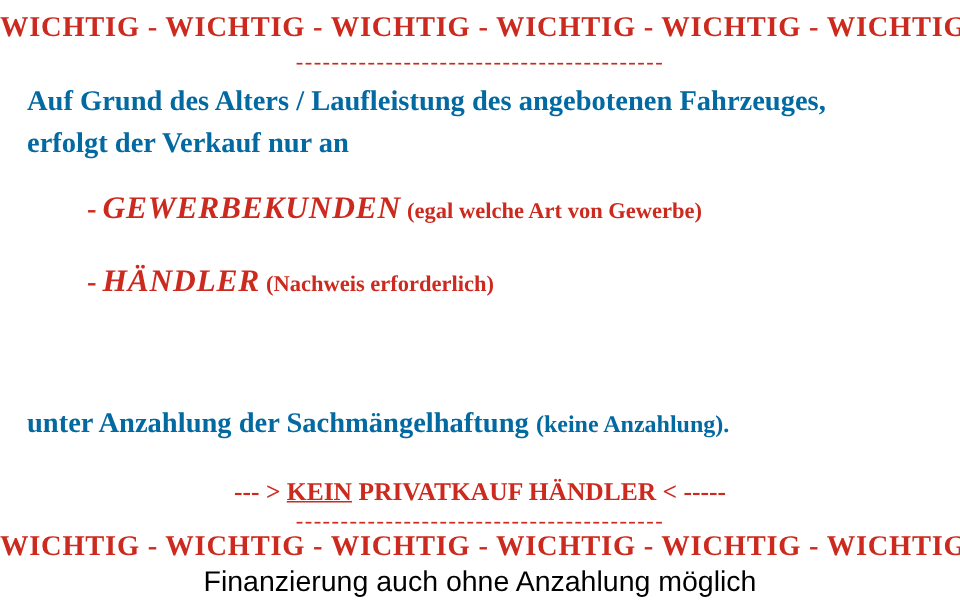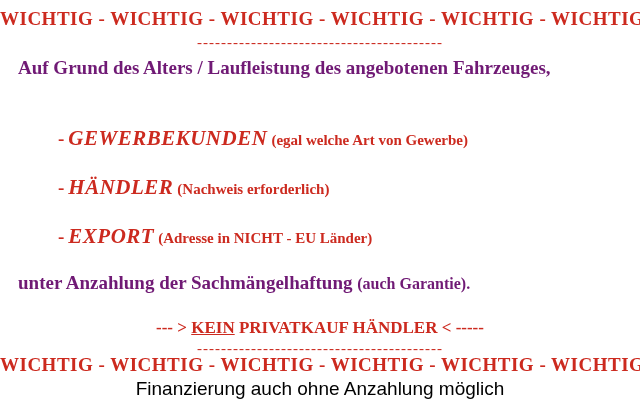--- a/index.html
+++ b/index.html
@@ -40,21 +40,21 @@
     font-size: 15px;
     color: #cc2a1f;
     font-family: "Liberation Serif", serif;
     letter-spacing: 1px;
     white-space: nowrap;
   }
   .dashes-top { top: 34px; }
   .dashes-bottom { top: 340px; }
   .line {
     position: absolute;
-    color: #701a75;
+    color: #0369a1;
     font-weight: bold;
     white-space: nowrap;
   }
   .l1 { left: 18px; top: 57px;  font-size: 19px; }
   .l2 { left: 18px; top: 85px;  font-size: 19px; }
   .bullet {
     position: absolute;
     color: #cc2a1f;
     white-space: nowrap;
   }
@@ -106,42 +106,38 @@
 </style>
 </head>
 <body>
 
 <div class="page">
 
   <div class="banner banner-top">WICHTIG - WICHTIG - WICHTIG - WICHTIG - WICHTIG - WICHTIG</div>
   <div class="dashes dashes-top">-----------------------------------------</div>
 
   <div class="line l1">Auf Grund des Alters / Laufleistung des angebotenen Fahrzeuges,</div>
+  <div class="line l2">erfolgt der Verkauf nur an</div>
 
   <div class="bullet b2">
     <span class="dash">-</span>
     <span class="main">HÄNDLER</span>
     <span class="note">(Nachweis erforderlich)</span>
   </div>
 
   <div class="bullet b1">
     <span class="dash">-</span>
     <span class="main">GEWERBEKUNDEN</span>
     <span class="note">(egal welche Art von Gewerbe)</span>
   </div>
 
-  <div class="bullet b3">
-    <span class="dash">-</span>
-    <span class="main">EXPORT</span>
-    <span class="note">(Adresse in NICHT - EU Länder)</span>
-  </div>
 
   <div class="line l3">
     <span>unter Anzahlung der Sachmängelhaftung</span>
-    <span class="tail">(auch Garantie).</span>
+    <span class="tail">(keine Anzahlung).</span>
   </div>
 
   <div class="kein">
     <span>--- &gt;</span>
     <u>KEIN</u>
     <span>PRIVATKAUF  HÄNDLER</span>
     <span>&lt; -----</span>
   </div>
 
   <div class="dashes dashes-bottom">-----------------------------------------</div>

